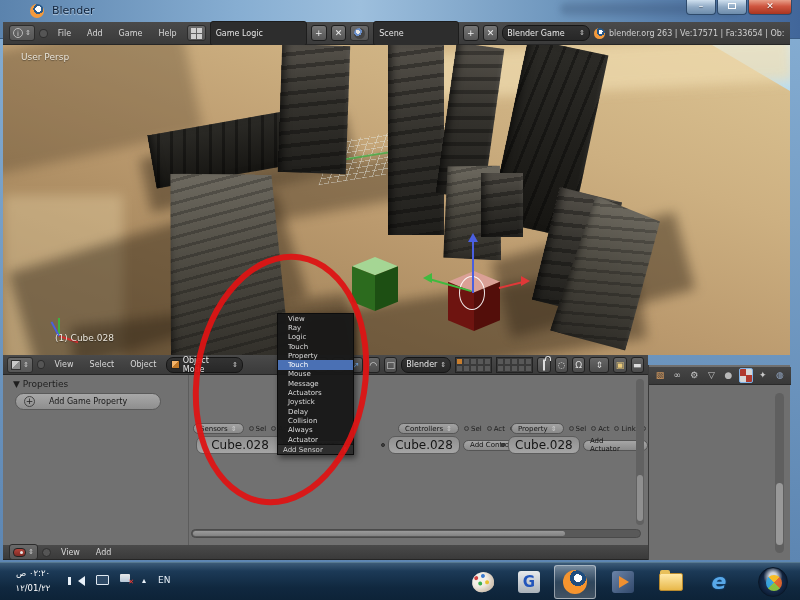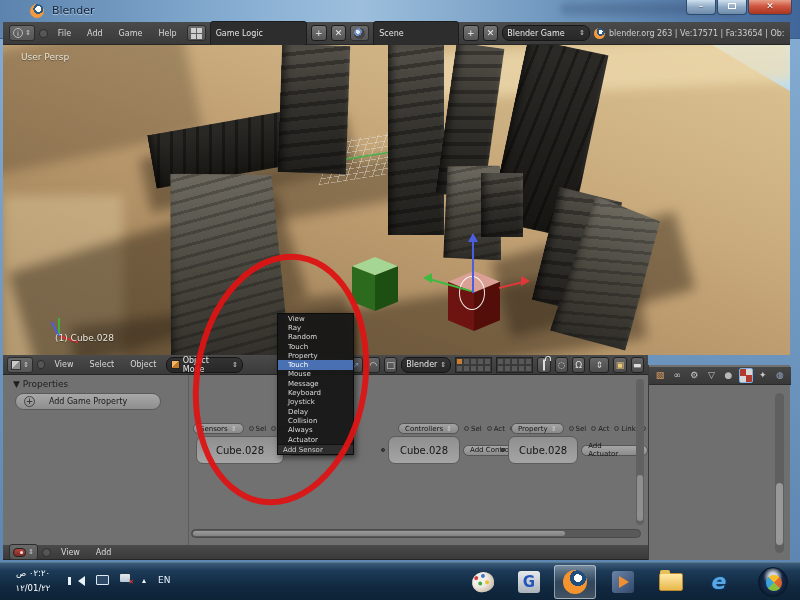--- a/index.html
+++ b/index.html
@@ -98,21 +98,21 @@
      font-size:8px;text-align:center;line-height:15px;}
   .plus-circ{position:absolute;left:8px;top:2px;width:11px;height:11px;border:1px solid #444;border-radius:50%;
      color:#222;font-size:9px;line-height:9px;text-align:center;}
   .col-head{position:absolute;display:flex;align-items:center;gap:5px;font-size:7px;color:#1c1c1c;}
   .pill{background:linear-gradient(180deg,#a2a2a2,#8a8a8a);border:1px solid #555;border-radius:8px;
      height:11px;padding:0 6px;display:flex;align-items:center;gap:3px;color:#141414;}
   .chk{display:flex;align-items:center;gap:2px;}
   .chk .led{width:5px;height:5px;border-radius:50%;background:#6a6a6a;border:1px solid #3c3c3c;}
   .col-row2{position:absolute;display:flex;align-items:center;gap:3px;}
   .name-plate{background:linear-gradient(180deg,#8f8f8f,#a5a5a5);border:1px solid #5c5c5c;border-radius:7px;
-     height:28px;padding:0 8px;font-size:10px;color:#161616;display:flex;align-items:center;justify-content:center;}
+     height:18px;padding:0 8px;font-size:12px;color:#161616;display:flex;align-items:center;justify-content:center;}
   .add-btn{background:linear-gradient(180deg,#a6a6a6,#8b8b8b);border:1px solid #555;border-radius:7px;
      height:11px;padding:0 6px;font-size:7px;color:#141414;display:flex;align-items:center;gap:3px;}
   .socket{width:4px;height:4px;border-radius:50%;background:#444;border:1px solid #2a2a2a;}
   .hscroll{position:absolute;left:188px;top:154px;width:450px;height:9px;border-radius:5px;background:#595959;border:1px solid #4a4a4a;}
   .hscroll .thumb{position:absolute;left:1px;top:1px;width:83%;height:5px;border-radius:4px;background:linear-gradient(180deg,#9a9a9a,#828282);}
   .vscroll{position:absolute;left:633px;top:4px;width:8px;height:146px;border-radius:5px;background:#616161;}
   .vscroll .thumb{position:absolute;left:1px;top:96px;width:6px;height:46px;border-radius:4px;background:#8f8f8f;}
   .gamepad-icon{width:13px;height:9px;border-radius:4px;background:linear-gradient(180deg,#b5433a,#7e2a24);border:1px solid #222;position:relative;}
   .gamepad-icon::after{content:"";position:absolute;right:2px;top:2px;width:3px;height:3px;border-radius:50%;background:#e8e8e8;}
 
@@ -473,27 +473,27 @@
       <div class="pscroll">
           <div class="thumb"></div>
         </div>
     </div>
 
   </div>
 
   <div id="sensor-menu">
     <div class="mi">View</div>
     <div class="mi">Ray</div>
-    <div class="mi">Random</div>
+    <div class="mi">Logic</div>
     <div class="mi">Touch</div>
     <div class="mi">Property</div>
     <div class="mi hl">Touch</div>
     <div class="mi">Mouse</div>
     <div class="mi">Message</div>
-    <div class="mi">Keyboard</div>
+    <div class="mi">Actuators</div>
     <div class="mi">Joystick</div>
     <div class="mi">Delay</div>
     <div class="mi">Collision</div>
     <div class="mi">Always</div>
     <div class="mi">Actuator</div>
     <div class="mfoot">
       <span>Add Sensor</span>
       <span class="updown">⇕</span>
     </div>
   </div>

